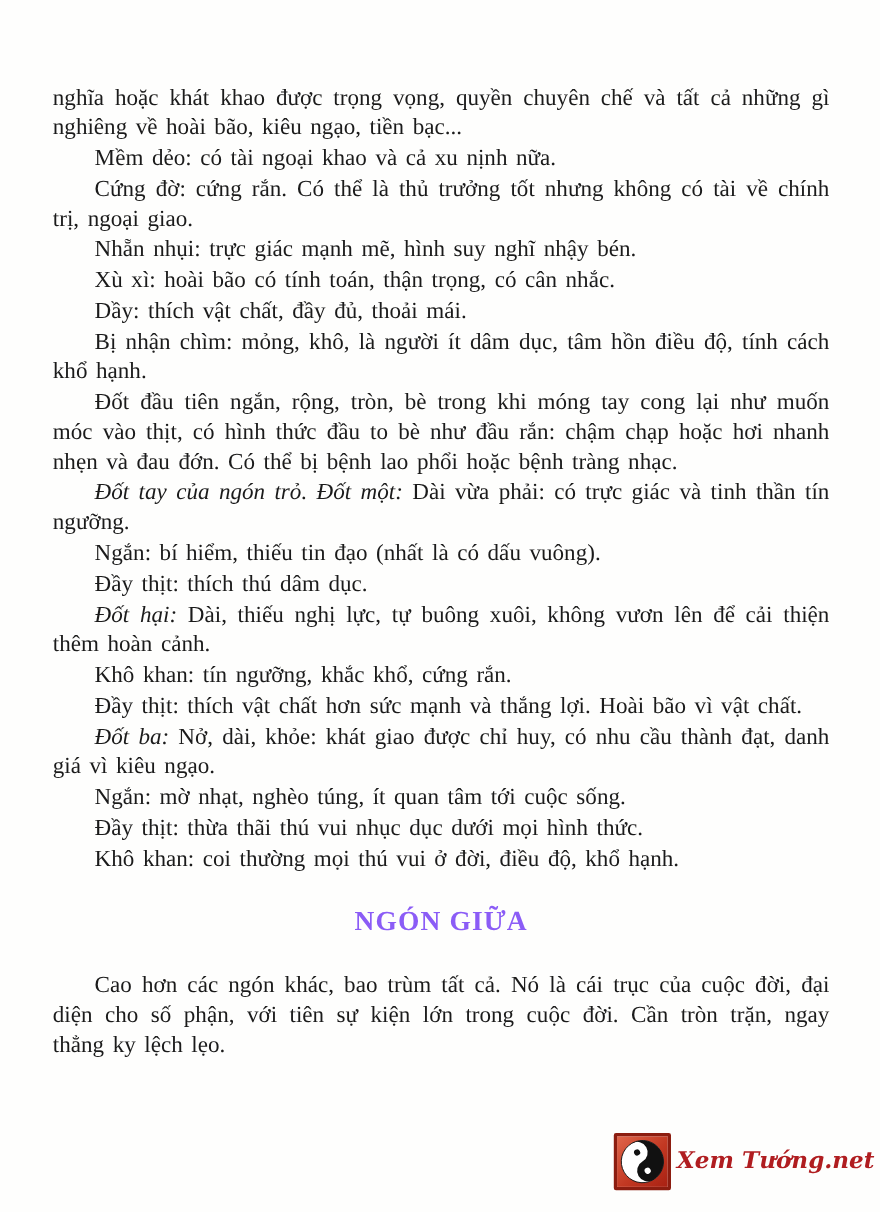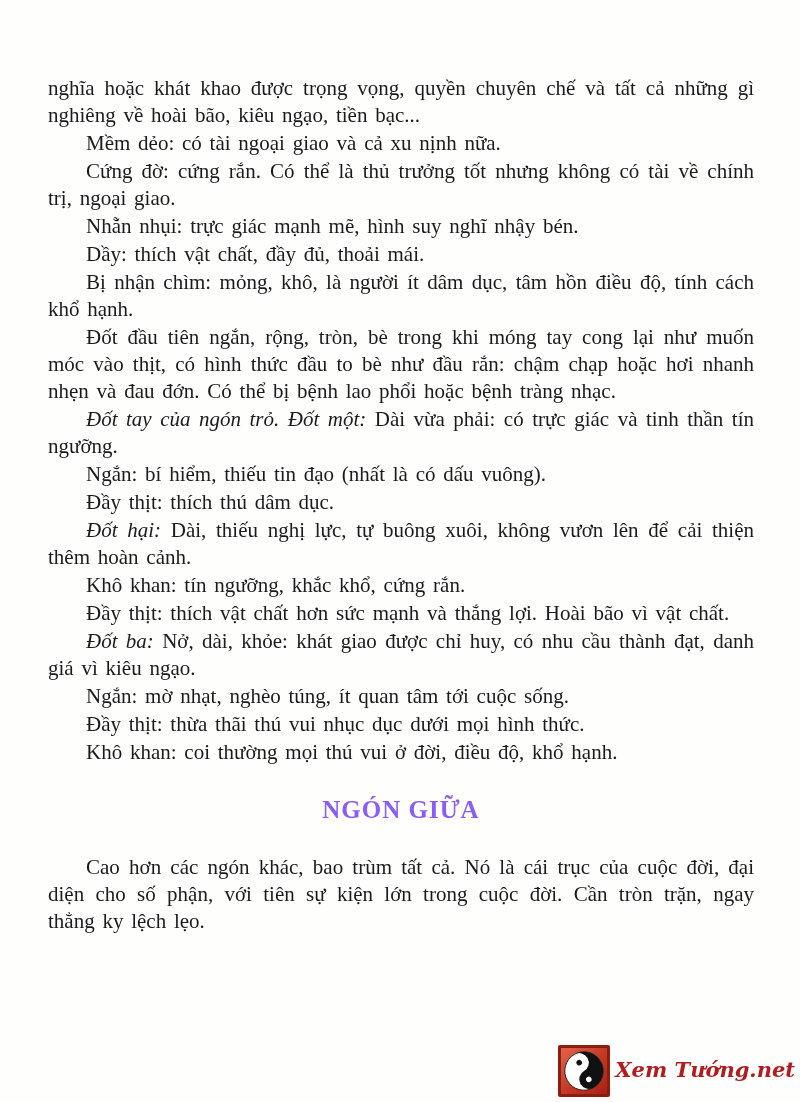--- a/index.html
+++ b/index.html
@@ -40,21 +40,21 @@
     text-align: center;
     letter-spacing: 1px;
     margin: 30px 0 30px 0;
     text-indent: 0;
     color: #8b5cf6;
   }
 
   .watermark {
     position: absolute;
     right: 5px;
-    bottom: 5px;
+    bottom: 20px;
     display: flex;
     align-items: center;
     gap: 5px;
   }
 
   .wm-icon {
     width: 52px;
     height: 52px;
     box-sizing: border-box;
     background: linear-gradient(135deg, #e0654a 0%, #c23822 55%, #a82113 100%);
@@ -78,23 +78,24 @@
   }
 </style>
 </head>
 <body>
 
 <div class="page">
 
   <div class="body-text">
 
     <p class="noindent">nghĩa hoặc khát khao được trọng vọng, quyền chuyên chế và tất cả những gì nghiêng về hoài bão, kiêu ngạo, tiền bạc...</p>
-    <p>Mềm dẻo: có tài ngoại giao và cả xu nịnh nữa.</p>
+    <p>Mềm dẻo: có tài ngoại khao và cả xu nịnh nữa.</p>
     <p>Cứng đờ: cứng rắn. Có thể là thủ trưởng tốt nhưng không có tài về chính trị, ngoại giao.</p>
     <p>Nhẵn nhụi: trực giác mạnh mẽ, hình suy nghĩ nhậy bén.</p>
+    <p>Xù xì: hoài bão có tính toán, thận trọng, có cân nhắc.</p>
     <p>Dầy: thích vật chất, đầy đủ, thoải mái.</p>
     <p>Bị nhận chìm: mỏng, khô, là người ít dâm dục, tâm hồn điều độ, tính cách khổ hạnh.</p>
     <p>Đốt đầu tiên ngắn, rộng, tròn, bè trong khi móng tay cong lại như muốn móc vào thịt, có hình thức đầu to bè như đầu rắn: chậm chạp hoặc hơi nhanh nhẹn và đau đớn. Có thể bị bệnh lao phổi hoặc bệnh tràng nhạc.</p>
 
     <p><em>Đốt tay của ngón trỏ. Đốt một:</em><span> Dài vừa phải: có trực giác và tinh thần tín ngưỡng.</span></p>
 
     <p>Ngắn: bí hiểm, thiếu tin đạo (nhất là có dấu vuông).</p>
     <p>Đầy thịt: thích thú dâm dục.</p>
     <p><em>Đốt hại:</em><span> Dài, thiếu nghị lực, tự buông xuôi, không vươn lên để cải thiện thêm hoàn cảnh.</span></p>
 

